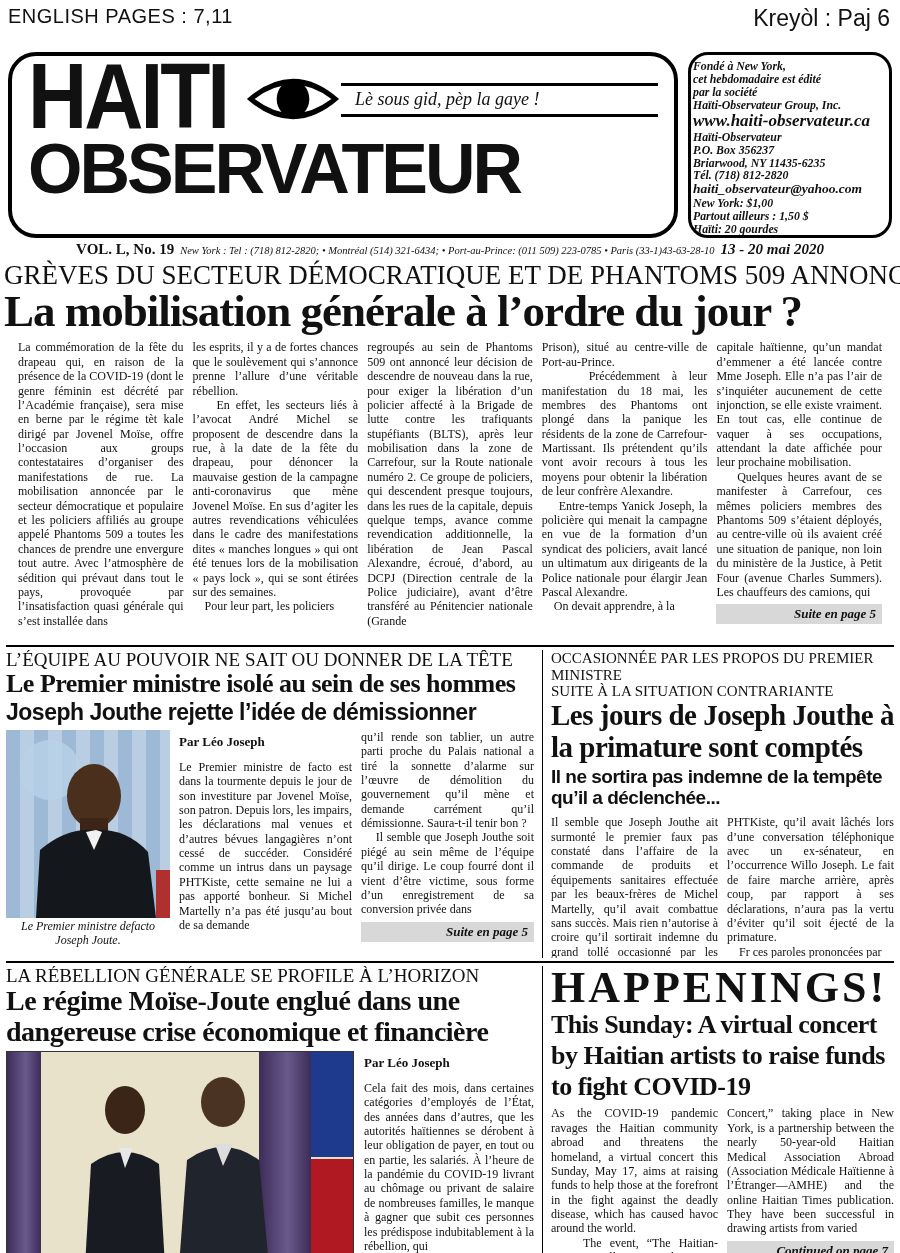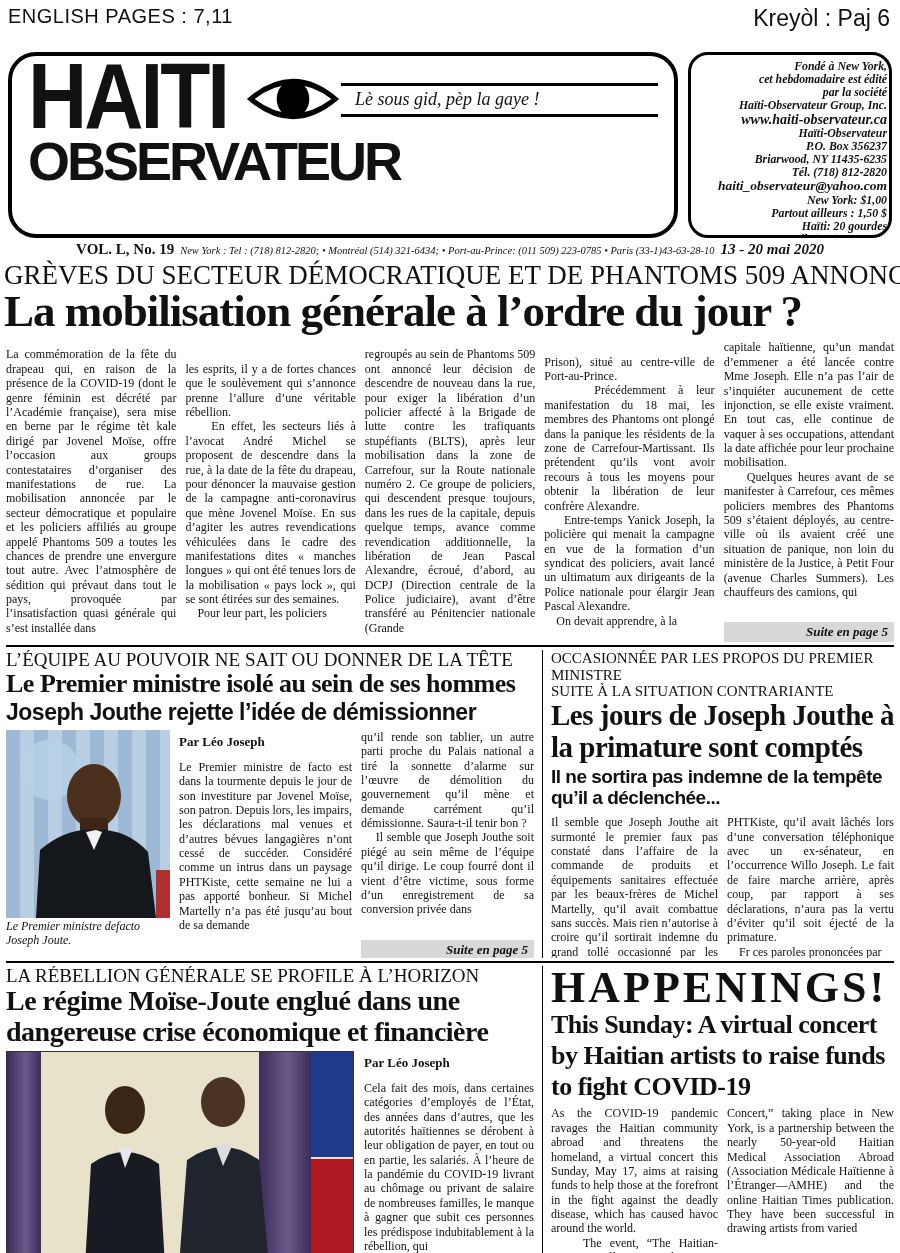--- a/index.html
+++ b/index.html
@@ -11,57 +11,57 @@
   .topbar .right{font-family:"Liberation Sans",sans-serif;font-size:23px;}
   
   .masthead-row{display:flex;gap:10px;padding:4px 8px 0 8px;align-items:stretch;margin-top:16px;}
   .masthead-box{flex:1;border:4px solid #000;border-radius:28px;padding:2px 16px 8px 16px;height:186px;box-sizing:border-box;overflow:hidden;}
   .mh-row1{display:flex;align-items:center;}
   .mh-title{font-family:"Liberation Sans",sans-serif;font-weight:bold;font-size:82px;line-height:.95;
             letter-spacing:-3px;transform:scaleY(1.12);transform-origin:left center;white-space:nowrap;}
   .mh-logo{width:96px;height:62px;margin:4px 0 0 18px;flex:none;}
   .tagline-wrap{flex:1;border-top:3px solid #000;border-bottom:3px solid #000;margin-top:6px;
                 padding:3px 10px 4px 14px;font-style:italic;font-size:18px;white-space:nowrap;}
-  .mh-row2 .mh-title{font-size:54px;}
+  .mh-row2 .mh-title{font-size:70px;}
   
   .info-box{width:204px;flex:none;border:3px solid #000;border-radius:20px;padding:5px 2px;box-sizing:border-box;
-            text-align:right;font-weight:bold;font-style:italic;height:186px;overflow:hidden;}
+            text-align:left;font-weight:bold;font-style:italic;height:186px;overflow:hidden;}
   .info-box .line{font-size:11.8px;line-height:1.1;}
-  .info-box .line:nth-child(5){font-size:14px;}
+  .info-box .line:nth-child(5){font-size:17px;}
   .info-box .line:nth-child(10){font-size:13.5px;}
   
   .vol-line{display:flex;align-items:baseline;justify-content:center;gap:6px;padding:3px 0 1px 0;white-space:nowrap;}
   .vol-no{font-weight:bold;font-size:15px;}
   .vol-cities{font-style:italic;font-size:10.5px;}
   .vol-date{font-weight:bold;font-style:italic;font-size:15px;}
   
   .kicker-xl{font-size:27px;line-height:1.05;padding:2px 4px 0 4px;white-space:nowrap;}
   .headline-xl{font-weight:bold;font-size:45px;line-height:1.0;letter-spacing:-1px;padding:0 0 6px 4px;white-space:nowrap;}
-  .cols-5{display:flex;gap:9px;padding:0 6px;height:302px;overflow:hidden;align-items:center;}
+  .cols-5{display:flex;gap:9px;padding:0 18px;height:302px;overflow:hidden;}
   .cols-5 .col{flex:1;}
   .body-text{font-size:12px;line-height:1.2;text-align:justify;white-space:pre-line;}
   .suite{background:#d8d8d8;font-style:italic;font-weight:bold;font-size:13px;text-align:right;
-         padding:2px 6px;margin-top:23px;}
+         padding:2px 6px;margin-top:5px;}
   .section-divider{height:2px;background:#000;margin:3px 6px;}
   .vrule{width:1px;background:#000;flex:none;}
   
   .mid-row{display:flex;gap:8px;padding:0 6px;height:308px;overflow:hidden;}
   .mid-left{width:528px;flex:none;}
   .mid-right{flex:1;}
   .kicker-md{font-size:19px;line-height:1.05;white-space:nowrap;}
   .headline-md{font-weight:bold;font-size:26px;line-height:1.05;letter-spacing:-.5px;white-space:nowrap;}
   .subhead-sans{font-family:"Liberation Sans",sans-serif;font-weight:bold;font-size:23px;line-height:1.05;
                 letter-spacing:-.5px;white-space:nowrap;padding:2px 0;}
   .mid-cols{display:flex;gap:9px;margin-top:4px;}
   .mid-cols .col{flex:1;}
   .byline{font-weight:bold;font-size:13px;margin:4px 0 10px 0;}
   .photo-col{width:164px;flex:none;}
   .photo1{width:164px;height:188px;position:relative;overflow:hidden;
           background:repeating-linear-gradient(90deg,#9db9d6 0 14px,#b9cee2 14px 28px);}
-  .photo-caption{font-style:italic;font-size:12px;line-height:1.15;margin-top:2px;}
+  .photo-caption{font-style:italic;font-size:12px;line-height:1.15;margin-top:2px;text-align:center;}
   .kicker-sm{font-size:15px;line-height:1.1;}
   .headline-lg{font-weight:bold;font-size:29px;line-height:1.1;letter-spacing:-.5px;}
   .subhead-sans2{font-family:"Liberation Sans",sans-serif;font-weight:bold;font-size:19px;line-height:1.15;letter-spacing:-.5px;padding:2px 0;}
   .two-cols{display:flex;gap:9px;margin-top:4px;}
   .two-cols .col{flex:1;}
   
   .bottom-row{display:flex;gap:8px;padding:0 6px;height:330px;overflow:hidden;}
   .bot-left{width:528px;flex:none;}
   .bot-right{flex:1;}
   .headline-lg2{font-weight:bold;font-size:28px;line-height:1.08;letter-spacing:-.5px;}

